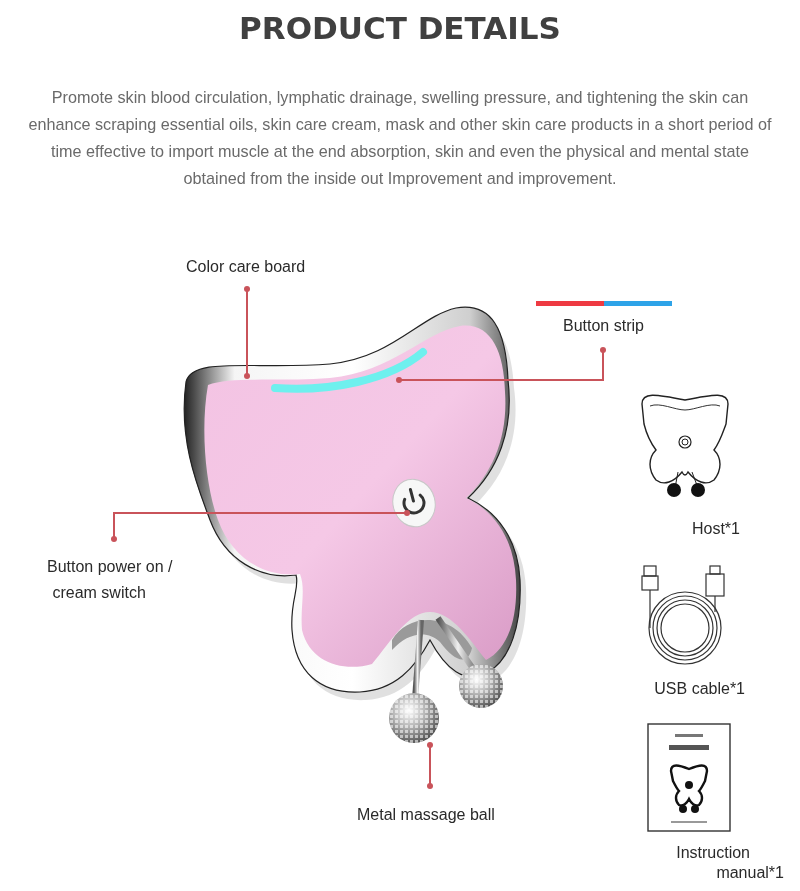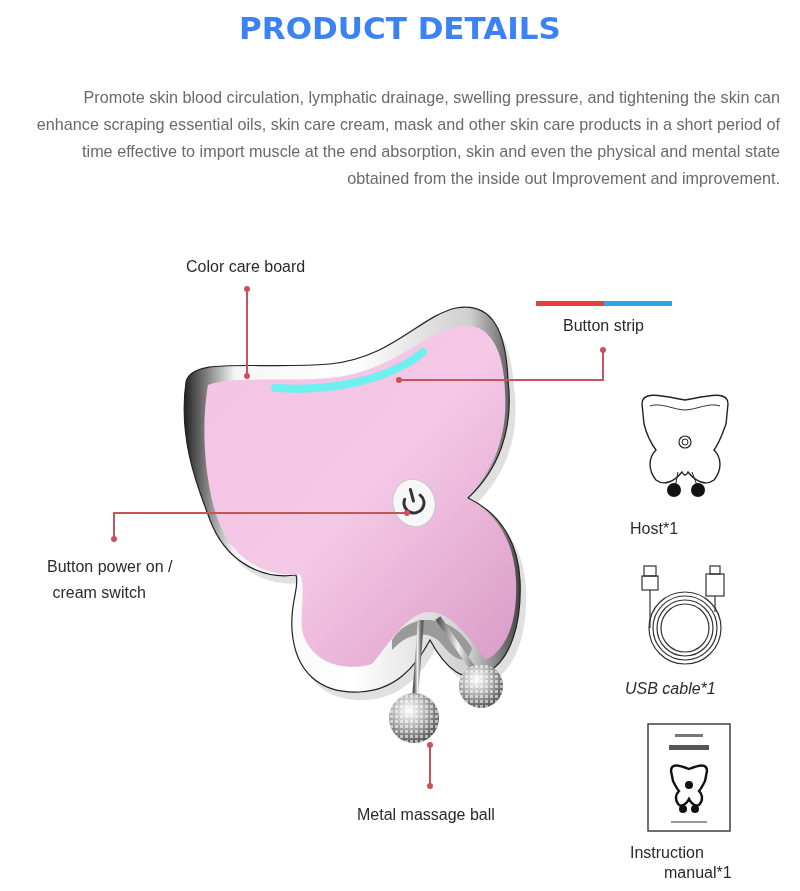--- a/index.html
+++ b/index.html
@@ -1,22 +1,22 @@
 <!DOCTYPE html>
 <html><head>
 <meta charset="utf-8">
 <style>
   html, body { margin:0; padding:0; background:#ffffff; }
   body { width:800px; height:891px; position:relative; overflow:hidden; font-family:"Liberation Sans", sans-serif; color:#222; }
-  .title { position:absolute; left:0; top:10px; width:800px; text-align:center; font-family:"DejaVu Sans", sans-serif; font-weight:bold; font-size:31px; letter-spacing:0px; color:#3b82f6; }
-  .intro { position:absolute; left:20px; top:84px; width:760px; text-align:right; font-size:16.2px; line-height:27px; color:#6a6a6a; }
+  .title { position:absolute; left:0; top:10px; width:800px; text-align:center; font-family:"DejaVu Sans", sans-serif; font-weight:bold; font-size:31px; letter-spacing:0px; color:#404040; }
+  .intro { position:absolute; left:20px; top:84px; width:760px; text-align:center; font-size:16.2px; line-height:27px; color:#6a6a6a; }
   .label { position:absolute; font-size:16px; color:#2a2a2a; white-space:nowrap; }
   .line { position:absolute; background:#c9535a; }
   .dot { position:absolute; width:6px; height:6px; border-radius:50%; background:#c9535a; }
-  .acc-label { position:absolute; text-align:left; font-size:16px; color:#2a2a2a; line-height:21px; }
+  .acc-label { position:absolute; text-align:right; font-size:16px; color:#2a2a2a; line-height:21px; }
   svg { position:absolute; overflow:visible; }
 </style>
 </head>
 <body>
 
 <div class="title">PRODUCT DETAILS</div>
 
 <div class="intro">Promote skin blood circulation, lymphatic drainage, swelling pressure, and tightening the skin can enhance scraping essential oils, skin care cream, mask and other skin care products in a short period of time effective to import muscle at the end absorption, skin and even the physical and mental state obtained from the inside out Improvement and improvement.</div>
 
 <svg width="800" height="891" style="left:0;top:0;">
@@ -114,21 +114,21 @@
   <rect x="12" y="14" width="16" height="14" fill="none" stroke="#333" stroke-width="1.2"></rect>
   <rect x="80" y="4" width="10" height="8" fill="none" stroke="#333" stroke-width="1.2"></rect>
   <rect x="76" y="12" width="18" height="22" fill="none" stroke="#333" stroke-width="1.2"></rect>
   <line x1="20" y1="28" x2="20" y2="66" stroke="#333" stroke-width="1.2"></line>
   <line x1="85" y1="34" x2="85" y2="50" stroke="#333" stroke-width="1.2"></line>
   <circle cx="55" cy="66" r="36" fill="none" stroke="#333" stroke-width="1.2"></circle>
   <circle cx="55" cy="66" r="32" fill="none" stroke="#333" stroke-width="1.2"></circle>
   <circle cx="55" cy="66" r="28" fill="none" stroke="#333" stroke-width="1.2"></circle>
   <circle cx="55" cy="66" r="24" fill="none" stroke="#333" stroke-width="1.2"></circle>
 </svg>
-<div class="acc-label" style="left:625px;top:678px;width:120px;font-style:italic;">USB cable*1</div>
+<div class="acc-label" style="left:625px;top:678px;width:120px;">USB cable*1</div>
 
 <svg width="84" height="110" style="left:647px;top:723px;">
   <rect x="1" y="1" width="82" height="107" fill="#fff" stroke="#333" stroke-width="1.4"></rect>
   <rect x="28" y="11" width="28" height="3" fill="#777"></rect>
   <rect x="22" y="22" width="40" height="5" fill="#555"></rect>
   <path d="M24,48 C24,40 32,42 42,46 C52,42 60,40 60,48 L58,58 C56,62 54,66 52,68 C56,72 56,78 52,82 C48,84 44,80 42,76 C40,80 36,84 32,82 C28,78 28,72 32,68 C30,66 28,62 26,58 Z" fill="#fff" stroke="#111" stroke-width="2.4"></path>
   <circle cx="42" cy="62" r="4" fill="#111"></circle>
   <circle cx="36" cy="86" r="4" fill="#111"></circle>
   <circle cx="48" cy="86" r="4" fill="#111"></circle>
   <rect x="24" y="98" width="36" height="2" fill="#999"></rect>

